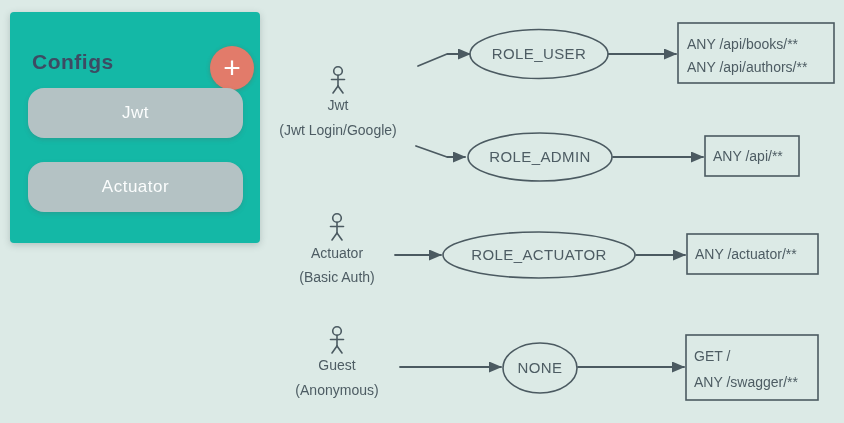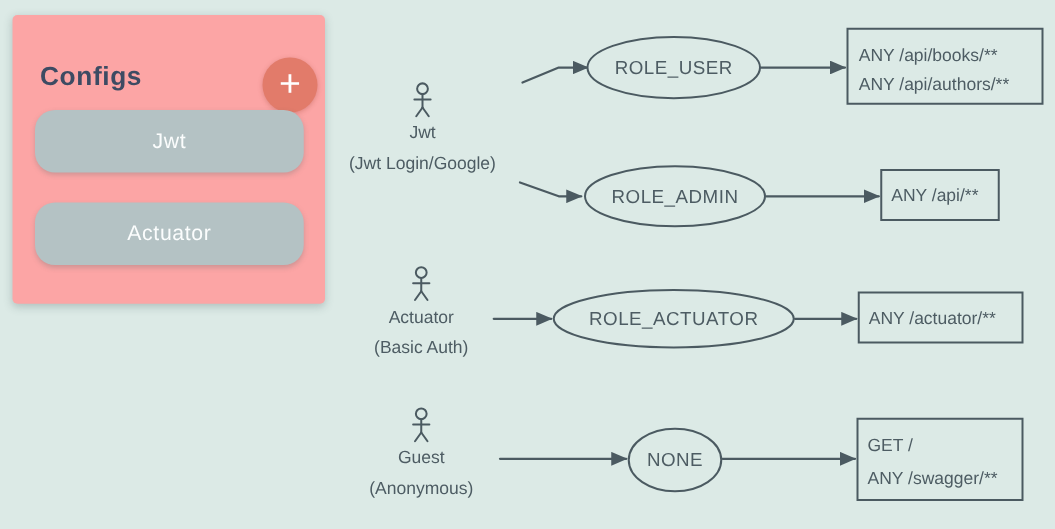--- a/index.html
+++ b/index.html
@@ -12,21 +12,21 @@
   svg.diagram .shape{fill:#dceae6;stroke:#4b5a61;stroke-width:1.6;}
   svg.diagram .edge{stroke:#4b5a61;stroke-width:1.8;fill:none;stroke-linejoin:round;stroke-linecap:round;}
   svg.diagram .actor{stroke:#4b5a61;stroke-width:1.6;fill:none;stroke-linecap:round;}
   svg.diagram .actor circle{fill:none;}
   svg.diagram text{fill:#4d5c63;font-family:"Liberation Sans",sans-serif;font-size:14px;}
   svg.diagram text.node-label{font-size:15px;text-anchor:middle;letter-spacing:.4px;}
   svg.diagram text.actor-label{text-anchor:middle;}
   svg.diagram text.rule-line{text-anchor:start;}
   .card{
     position:absolute;left:10px;top:12px;width:250px;height:231px;
-    background:#fca5a5;border-radius:4px;
+    background:#14b8a6;border-radius:4px;
     box-shadow:0 2px 7px rgba(70,90,90,.28);
   }
   .card-title{
     position:absolute;left:22px;top:38px;margin:0;
     font-size:21px;font-weight:600;letter-spacing:.5px;color:#3d4b63;
   }
   .add-btn{
     position:absolute;left:200px;top:34px;width:44px;height:44px;
     border:none;border-radius:50%;background:#e27b6a;color:#ffffff;
     font-size:30px;font-weight:300;line-height:40px;text-align:center;

